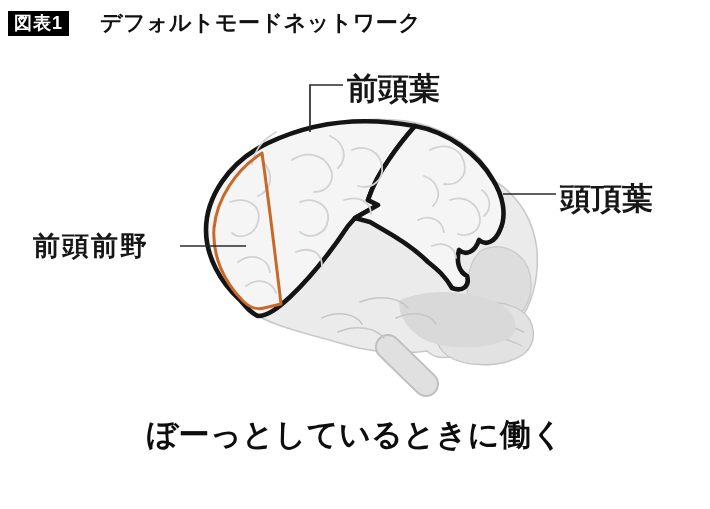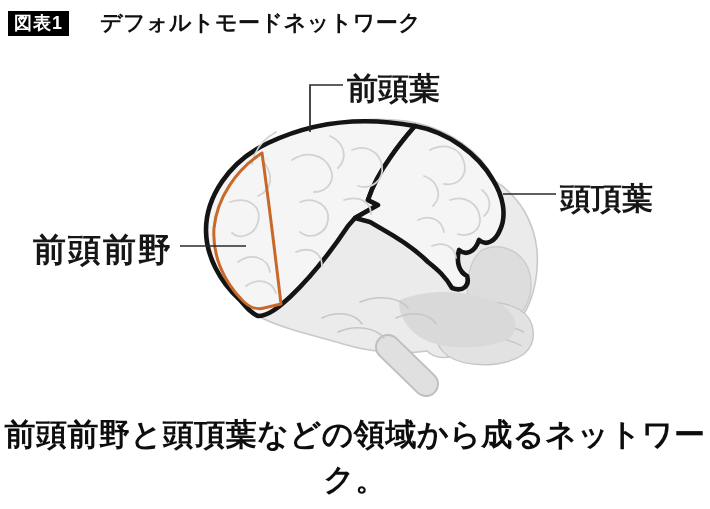--- a/index.html
+++ b/index.html
@@ -21,21 +21,21 @@
     line-height:25px;padding:0 6px;letter-spacing:1px;}
   .figure-title{font-size:22px;font-weight:800;letter-spacing:0.5px;margin-left:24px;}
 
   
   .diagram{position:absolute;left:0;top:0;width:710px;height:509px;}
   svg.brain{position:absolute;left:0;top:0;}
 
   .region-label{position:absolute;font-weight:600;color:#161616;white-space:nowrap;}
   .label-frontal{left:347px;top:68px;font-size:31px;}
   .label-parietal{left:560px;top:178px;font-size:31px;}
-  .label-prefrontal{left:33px;top:228px;font-size:33px;letter-spacing:2px;}
+  .label-prefrontal{left:33px;top:228px;font-size:27px;letter-spacing:2px;}
 
   
   .caption{position:absolute;left:0;top:412px;width:710px;text-align:center;
     font-size:31px;font-weight:900;line-height:45px;letter-spacing:0.5px;color:#0d0d0d;}
 </style>
 </head>
 <body>
 
 <div class="stage">
 
@@ -144,17 +144,16 @@
       <line x1="180" y1="246" x2="246" y2="246" stroke="var(--connector,#2a2a2a)" stroke-width="1.7"></line>
       <line x1="503" y1="194" x2="556" y2="194" stroke="var(--connector,#2a2a2a)" stroke-width="1.7"></line>
     </svg>
 
     <div class="region-label label-parietal">頭頂葉</div>
     <div class="region-label label-frontal">前頭葉</div>
     <div class="region-label label-prefrontal">前頭前野</div>
   </div>
 
   <div class="caption">
-    <div>前頭前野と頭頂葉などの領域から成るネットワーク。</div>
     <div>ぼーっとしているときに働く</div>
   </div>
 
 </div>
 
 </body></html>

